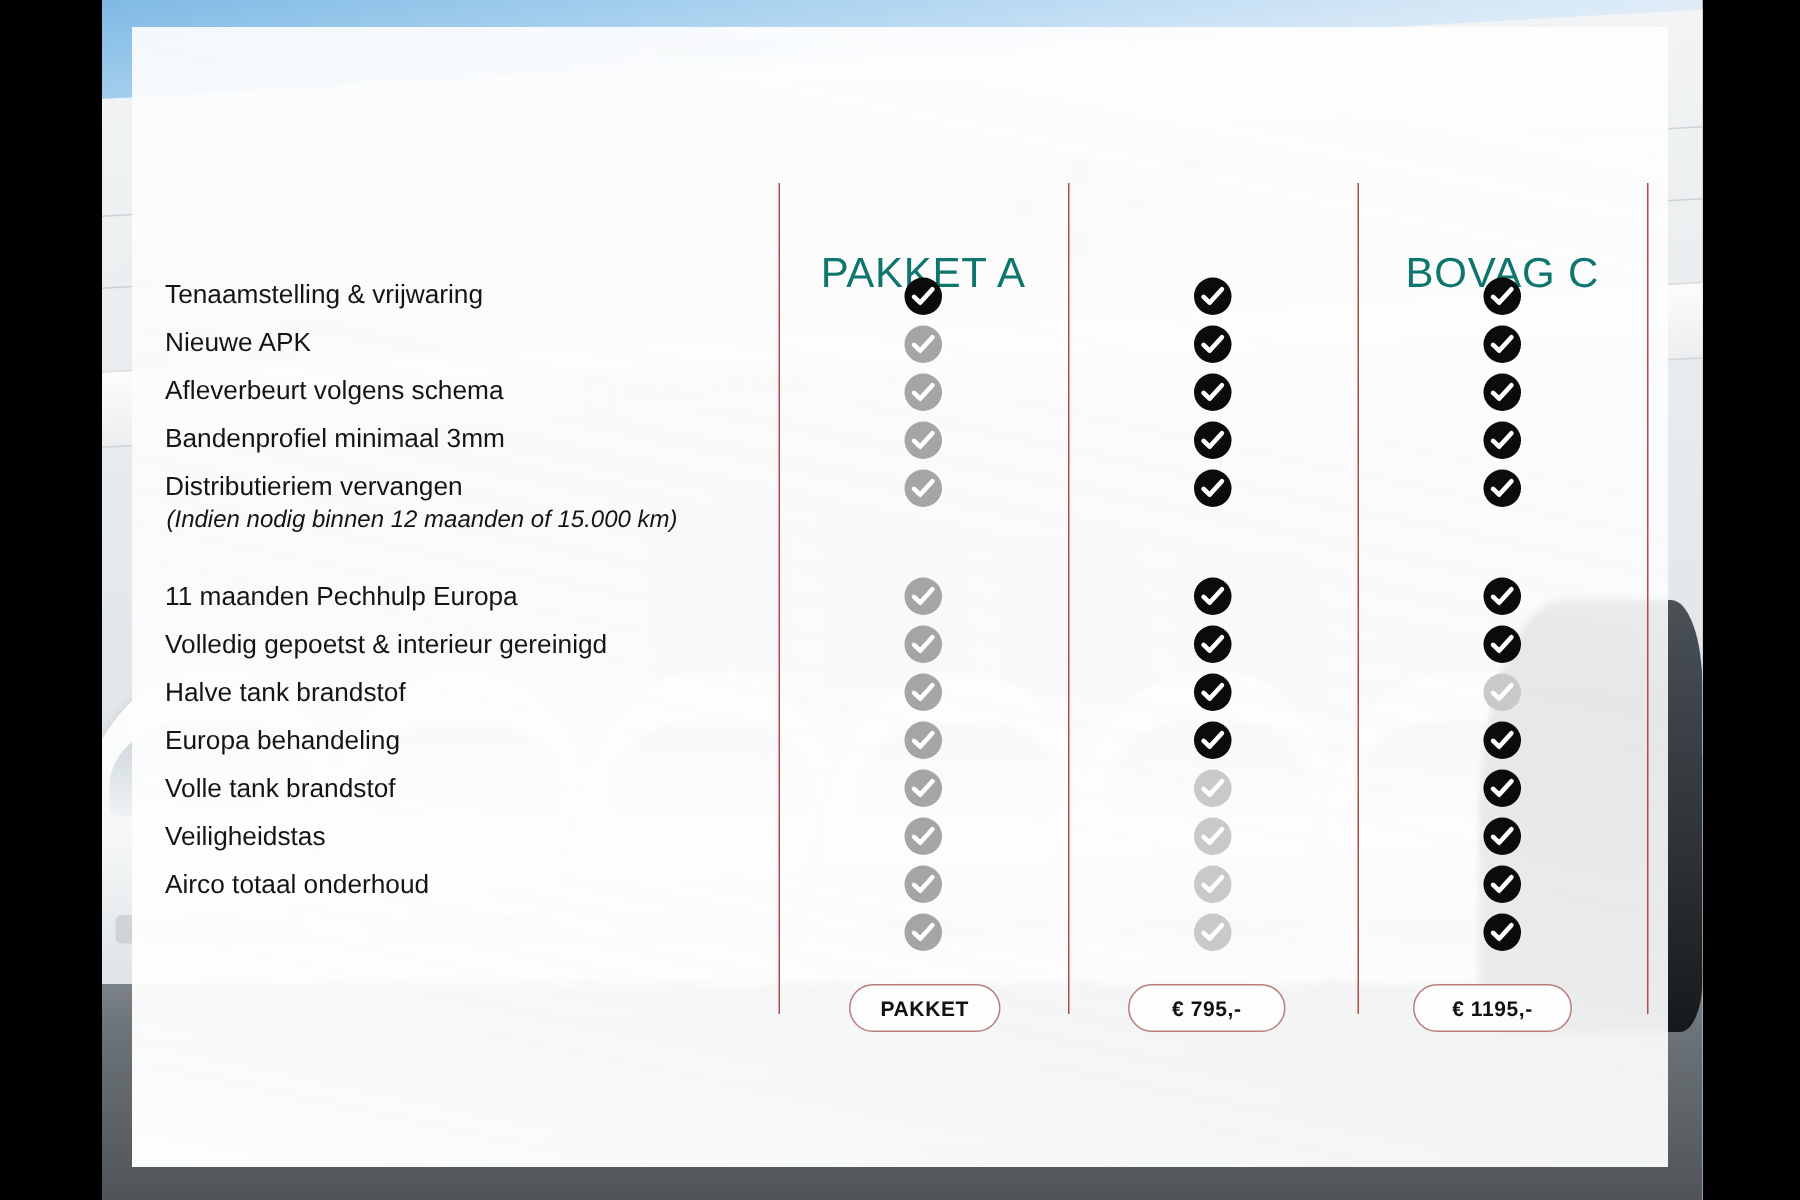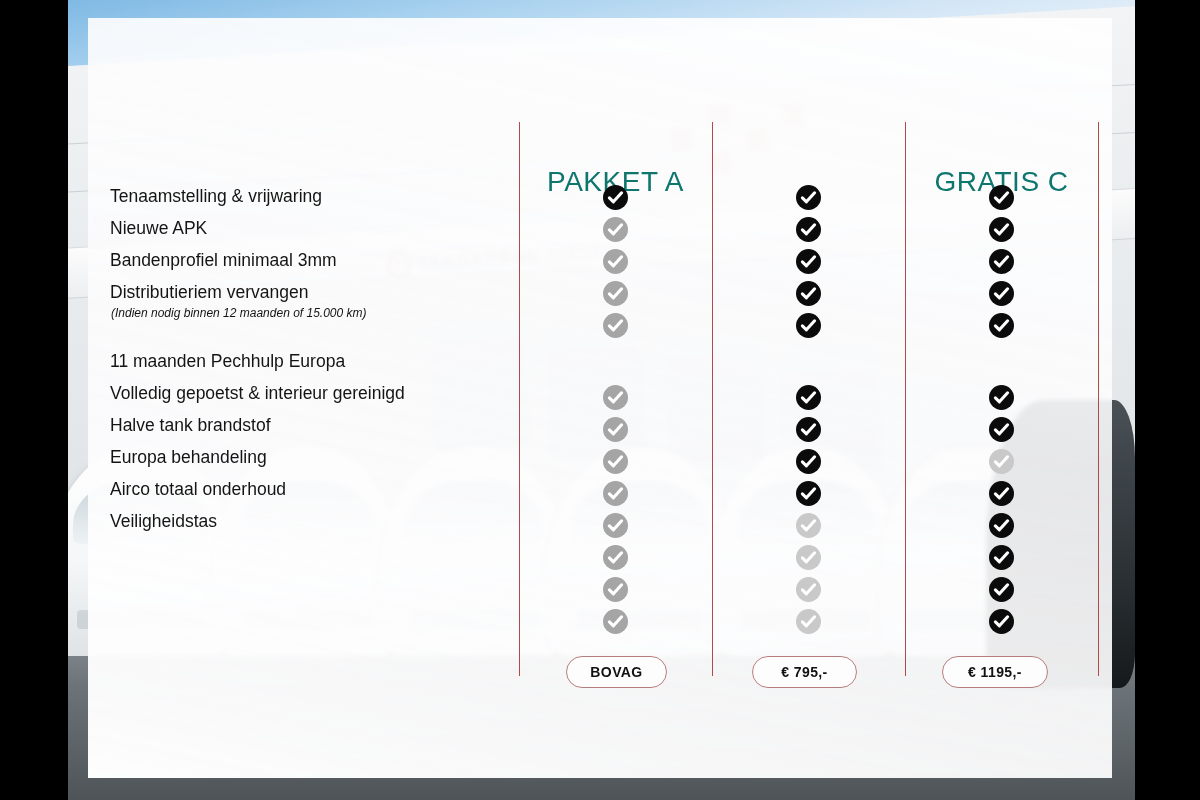--- a/index.html
+++ b/index.html
@@ -171,21 +171,21 @@
     display: flex;
     align-items: center;
   }
   .frow .flabel {
     font-size: 17.5px;
     color: #141414;
     white-space: nowrap;
     line-height: 1;
   }
   .fnote {
-    font-size: 12px;
+    font-size: 16px;
     font-style: italic;
     color: #141414;
     margin-top: -3px;
     padding-left: 1px;
     white-space: nowrap;
   }
   .gap { height: 26px; }
 
   
   .check-col { position: absolute; top: 163px; width: 193px; }
@@ -269,28 +269,31 @@
     <div class="sheen"></div>
 
     <div id="table">
 
       <div class="divider d1"></div>
       <div class="divider d2"></div>
       <div class="divider d3"></div>
       <div class="divider d4"></div>
 
       <div class="col-head a">PAKKET A</div>
-      <div class="col-head c">GRATIS C</div>
+      <div class="col-head c">BOVAG C</div>
 
       <div class="feature-list">
           <div class="frow">
             <span class="flabel">Tenaamstelling &amp; vrijwaring</span>
           </div>
           <div class="frow">
             <span class="flabel">Nieuwe APK</span>
+          </div>
+          <div class="frow">
+            <span class="flabel">Afleverbeurt volgens schema</span>
           </div>
           <div class="frow">
             <span class="flabel">Bandenprofiel minimaal 3mm</span>
           </div>
           <div class="frow">
             <span class="flabel">Distributieriem vervangen</span>
           </div>
           <div class="fnote">(Indien nodig binnen 12 maanden of 15.000 km)</div>
           <div class="gap"></div>
           <div class="frow">
@@ -299,24 +302,27 @@
           <div class="frow">
             <span class="flabel">Volledig gepoetst &amp; interieur gereinigd</span>
           </div>
           <div class="frow">
             <span class="flabel">Halve tank brandstof</span>
           </div>
           <div class="frow">
             <span class="flabel">Europa behandeling</span>
           </div>
           <div class="frow">
+            <span class="flabel">Volle tank brandstof</span>
+          </div>
+          <div class="frow">
+            <span class="flabel">Veiligheidstas</span>
+          </div>
+          <div class="frow">
             <span class="flabel">Airco totaal onderhoud</span>
-          </div>
-          <div class="frow">
-            <span class="flabel">Veiligheidstas</span>
           </div>
         </div>
 
       <div class="check-col a">
           <div class="cwrap">
             <span class="chk on">
               <svg viewBox="0 0 25 25" aria-hidden="true">
                 <path d="M6.4 12.9 L10.4 16.8 L18.6 7.8" fill="none" stroke="#ffffff" stroke-width="3.1" stroke-linecap="round" stroke-linejoin="round"></path>
               </svg>
             </span>
@@ -592,18 +598,18 @@
           </div>
           <div class="cwrap">
             <span class="chk on">
               <svg viewBox="0 0 25 25" aria-hidden="true">
                 <path d="M6.4 12.9 L10.4 16.8 L18.6 7.8" fill="none" stroke="#ffffff" stroke-width="3.1" stroke-linecap="round" stroke-linejoin="round"></path>
               </svg>
             </span>
           </div>
         </div>
 
-      <div class="pill a">BOVAG</div>
+      <div class="pill a">PAKKET</div>
       <div class="pill b">€ 795,-</div>
       <div class="pill c">€ 1195,-</div>
     </div>
   </div>
 </div>
 
 </body></html>

